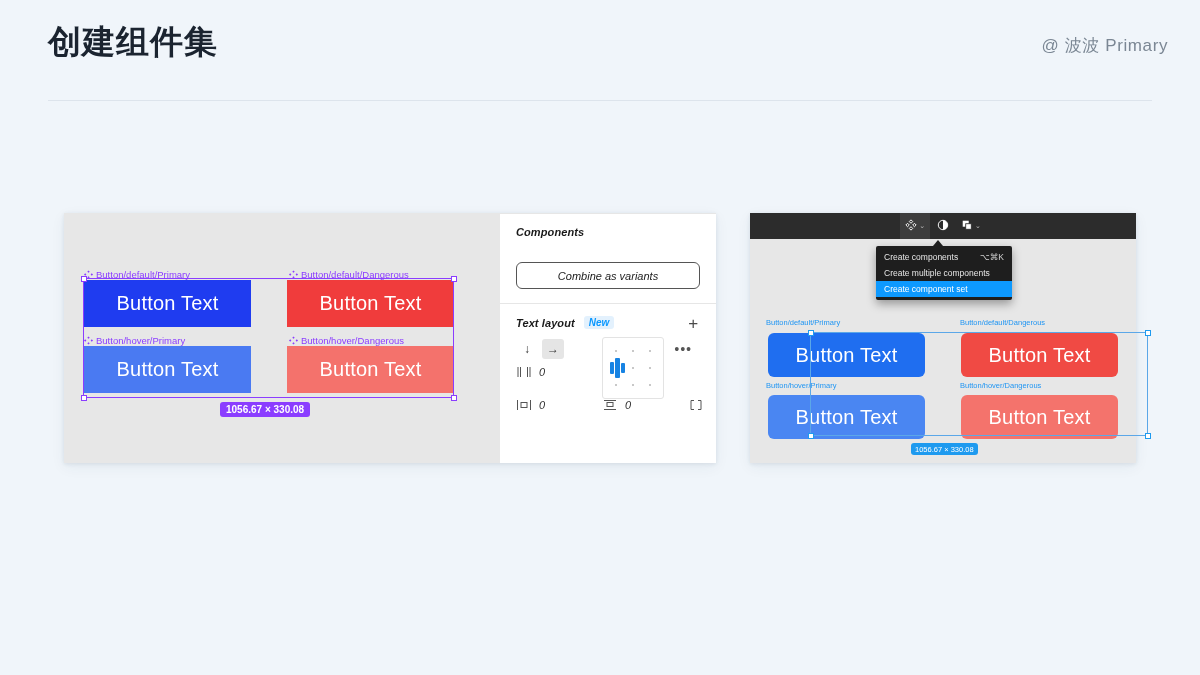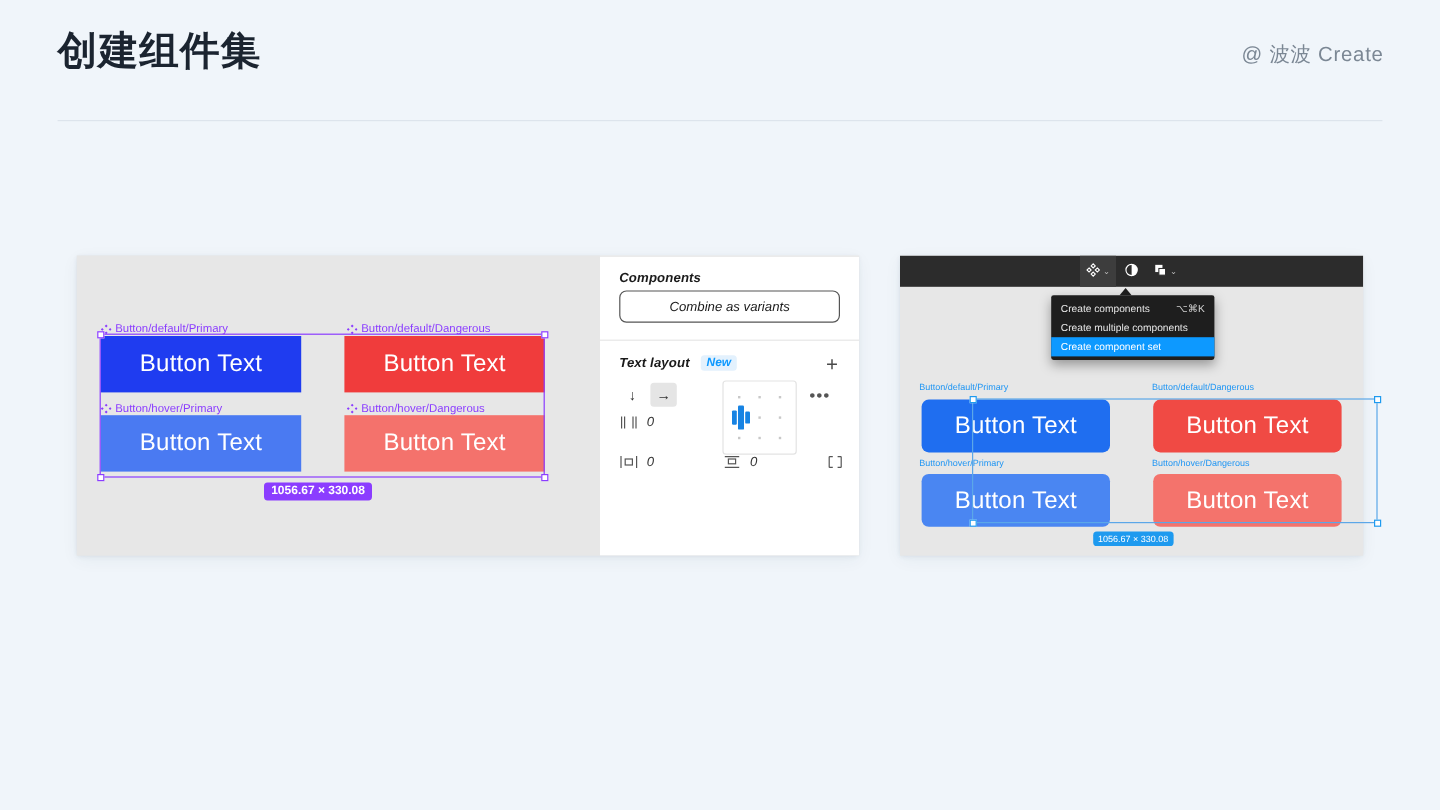--- a/index.html
+++ b/index.html
@@ -5,21 +5,21 @@
   * { box-sizing: border-box; margin: 0; padding: 0; }
   html, body {
     width: 1200px; height: 675px;
     font-family: "Liberation Sans", "DejaVu Sans", sans-serif;
     background: #f0f5fa;
     overflow: hidden;
   }
   .page { position: relative; width: 1200px; height: 675px; background: #f0f5fa; }
 
   
-  .header { position: absolute; left: 48px; top: 22px; right: 47px; height: 78px; }
+  .header { position: absolute; left: 48px; top: 22px; right: 32px; height: 78px; }
   .page-title {
     font-size: 33px; font-weight: 700; color: #1b2430;
     letter-spacing: 1px; line-height: 1.2;
   }
   .attribution {
     position: absolute; right: 0; top: 12px;
     font-size: 17px; color: #7b8794; letter-spacing: .6px;
   }
   .header-rule {
     position: absolute; left: 48px; right: 48px; top: 100px;
@@ -87,21 +87,21 @@
 
   
   .inspector {
     position: absolute; left: 436px; top: 0;
     width: 216px; height: 250px; background: #ffffff;
   }
   .insp-divider { height: 1px; background: #e6e6e6; margin: 0; }
   .insp-section { padding: 12px 16px 14px 16px; position: relative; font-style: italic; }
   .insp-title { font-size: 11px; font-weight: 700; color: #1a1a1a; letter-spacing: .1px; }
   .combine-btn {
-    margin-top: 4px; width: 100%; height: 27px;
+    margin-top: 24px; width: 100%; height: 27px;
     border: 1px solid #555; border-radius: 6px; background: #fff;
     display: flex; align-items: center; justify-content: center;
     font-size: 11px; color: #1a1a1a;
   }
   .insp-head-row { display: flex; align-items: center; }
   .badge-new {
     margin-left: 9px; background: #e3f1fd; color: #0d99ff;
     font-size: 10px; font-weight: 700; padding: 1px 5px; border-radius: 3px;
   }
   .plus-btn {
@@ -173,21 +173,21 @@
   .sel-frame.right { border-color: #5ba7e8; }
   .handle.blue { border-color: #1e9aef; }
 </style>
 </head>
 <body>
 
 <div class="page">
 
   <div class="header">
     <div class="page-title">创建组件集</div>
-    <div class="attribution">@ 波波 Create</div>
+    <div class="attribution">@ 波波 Primary</div>
   </div>
   <div class="header-rule"></div>
 
   <div class="card card-left">
 
     <div class="canvas-left">
 
       <div class="comp-label" style="left:20px; top:56px;">
         <span class="diamond-icon">
           <svg viewBox="0 0 12 12" width="9" height="9">

